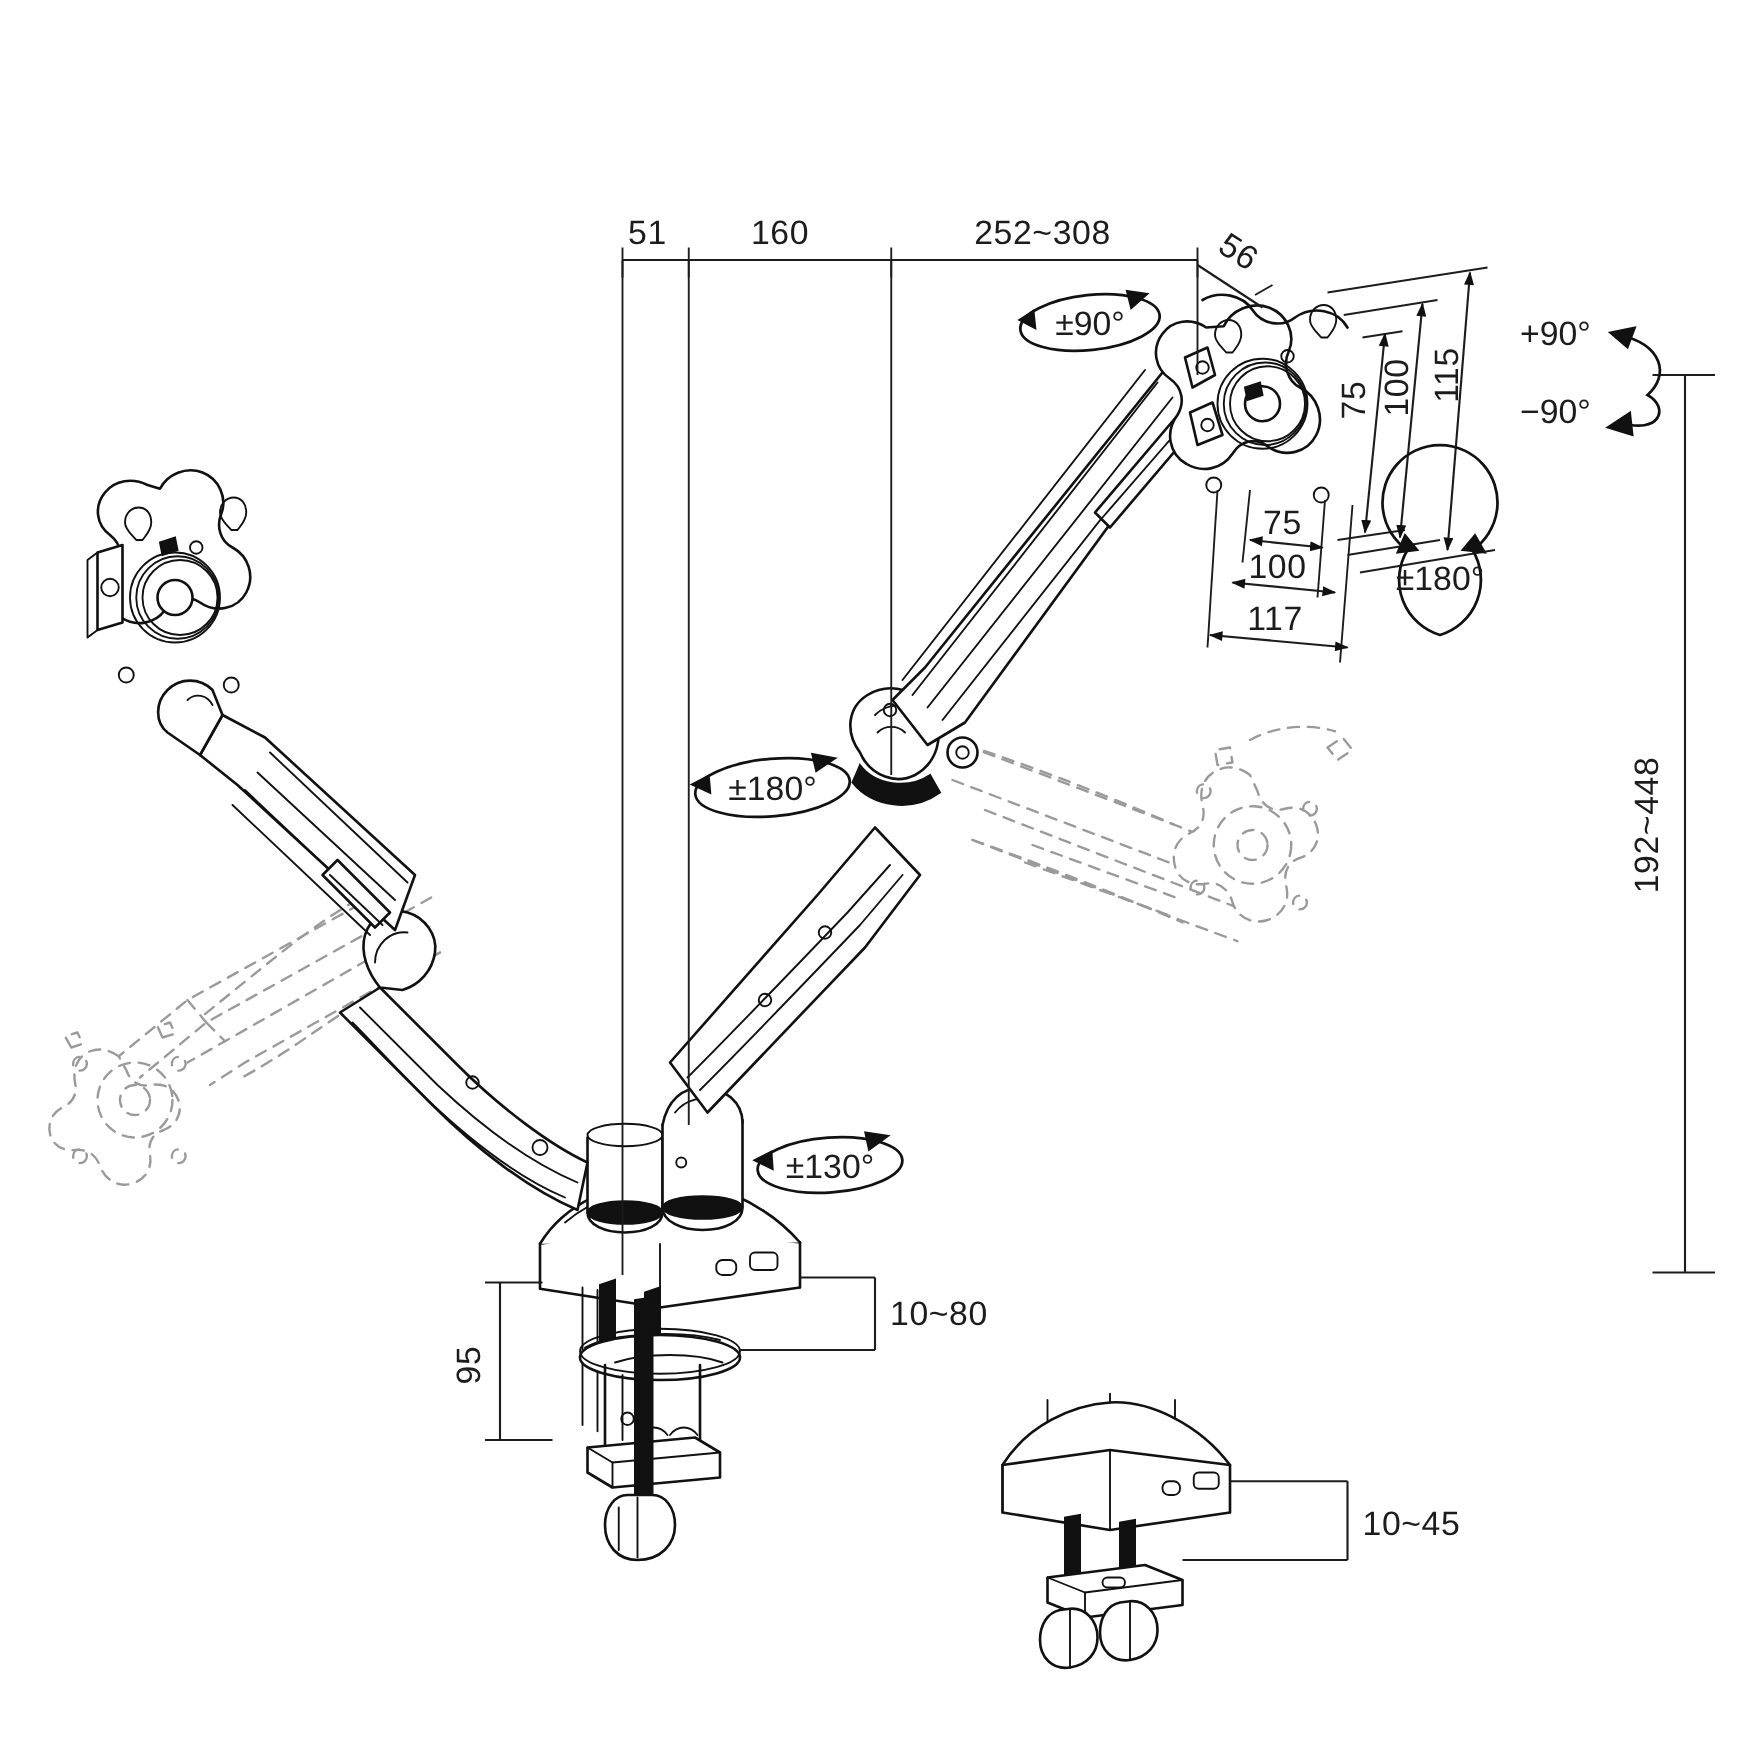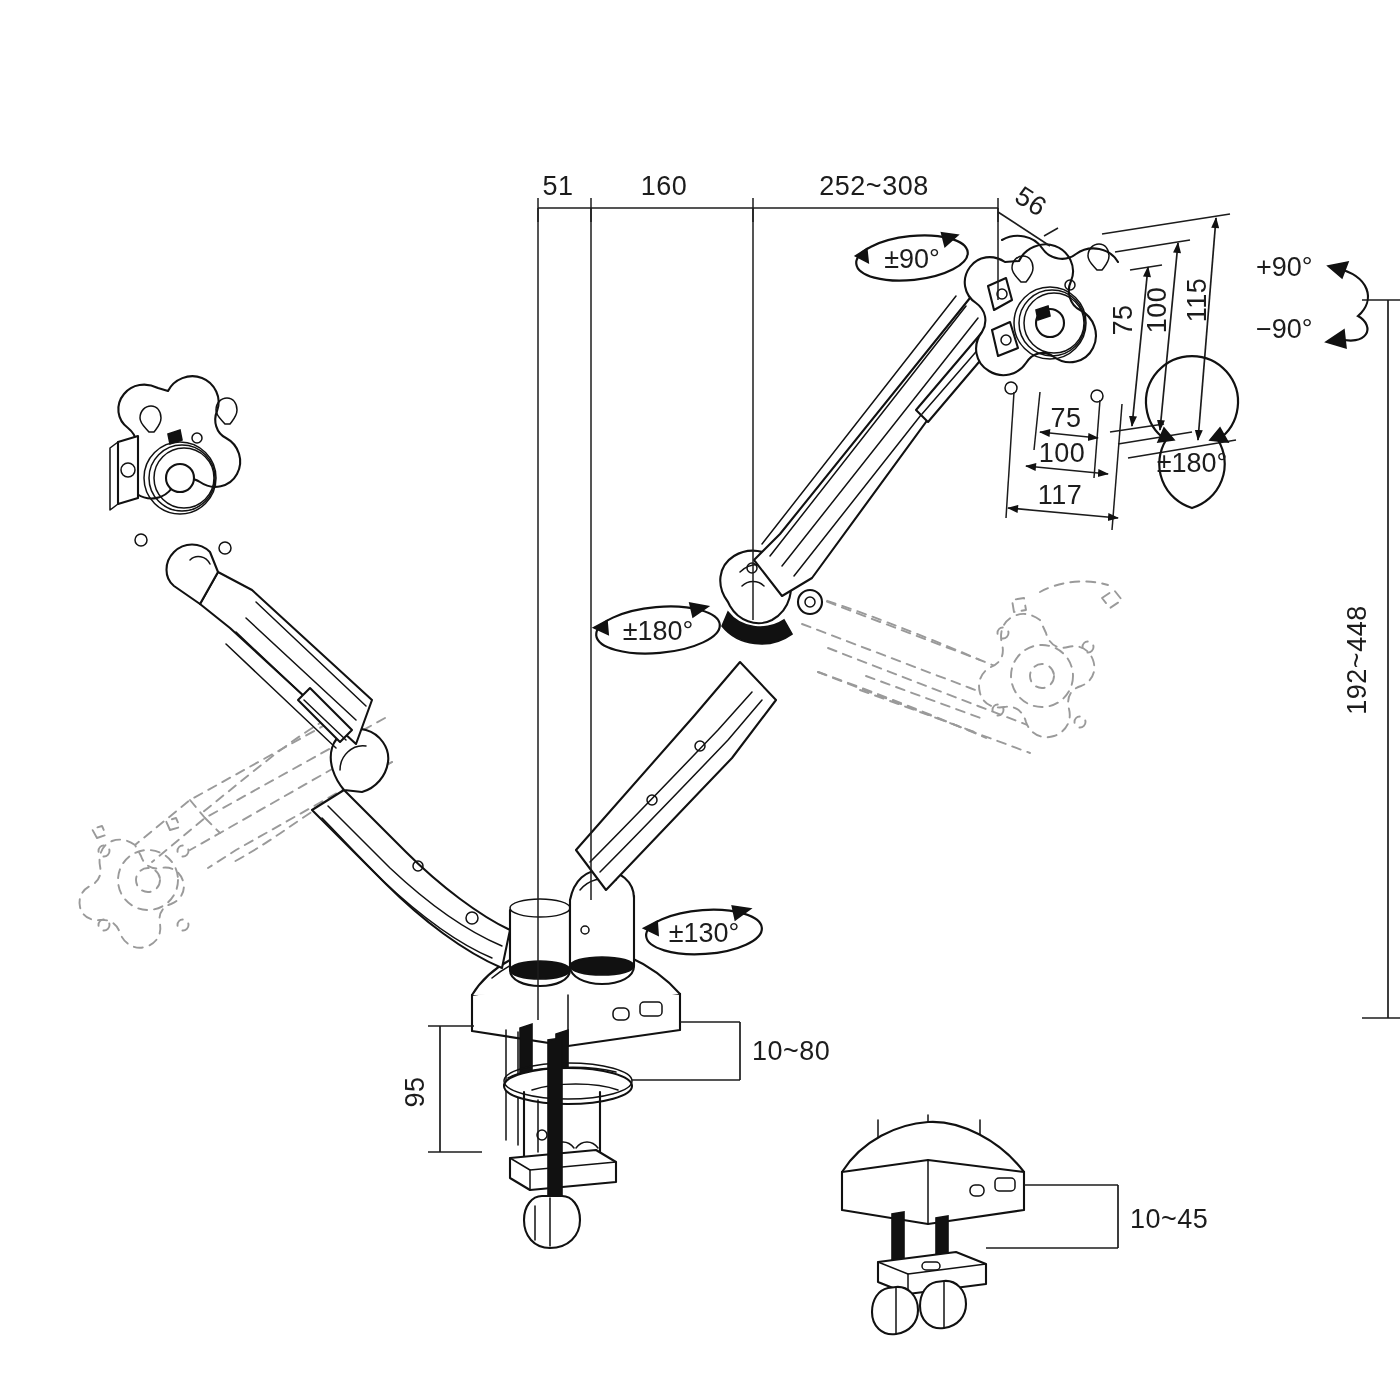--- a/index.html
+++ b/index.html
@@ -1,18 +1,18 @@
 <!DOCTYPE html>
 <html><head>
 <meta charset="utf-8">
 <style>
   html,body{margin:0;padding:0;background:#ffffff;}
   body{width:1400px;height:1400px;overflow:hidden;
        font-family:"Liberation Sans",sans-serif;color:#1a1a1a;}
-  #stage{position:relative;width:1120px;height:1400px;background:#fff;padding-left:40px;}
+  #stage{position:relative;width:1120px;height:1400px;background:#fff;}
   svg{display:block;}
   .dimtxt{font-family:"Liberation Sans",sans-serif;font-size:27px;fill:#1c1c1c;
           letter-spacing:.5px;}
   .angtxt{font-family:"Liberation Sans",sans-serif;font-size:27px;fill:#1c1c1c;}
   .dimline{stroke:#1c1c1c;stroke-width:1.7;fill:none;}
   .extline{stroke:#1c1c1c;stroke-width:1.5;fill:none;}
   .solid{stroke:#111;stroke-width:2.1;fill:#fff;stroke-linejoin:round;stroke-linecap:round;}
   .solid-nf{stroke:#111;stroke-width:2.1;fill:none;stroke-linejoin:round;stroke-linecap:round;}
   .thin{stroke:#111;stroke-width:1.5;fill:none;stroke-linejoin:round;stroke-linecap:round;}
   .dark{fill:#111;stroke:#111;stroke-width:1.6;}

